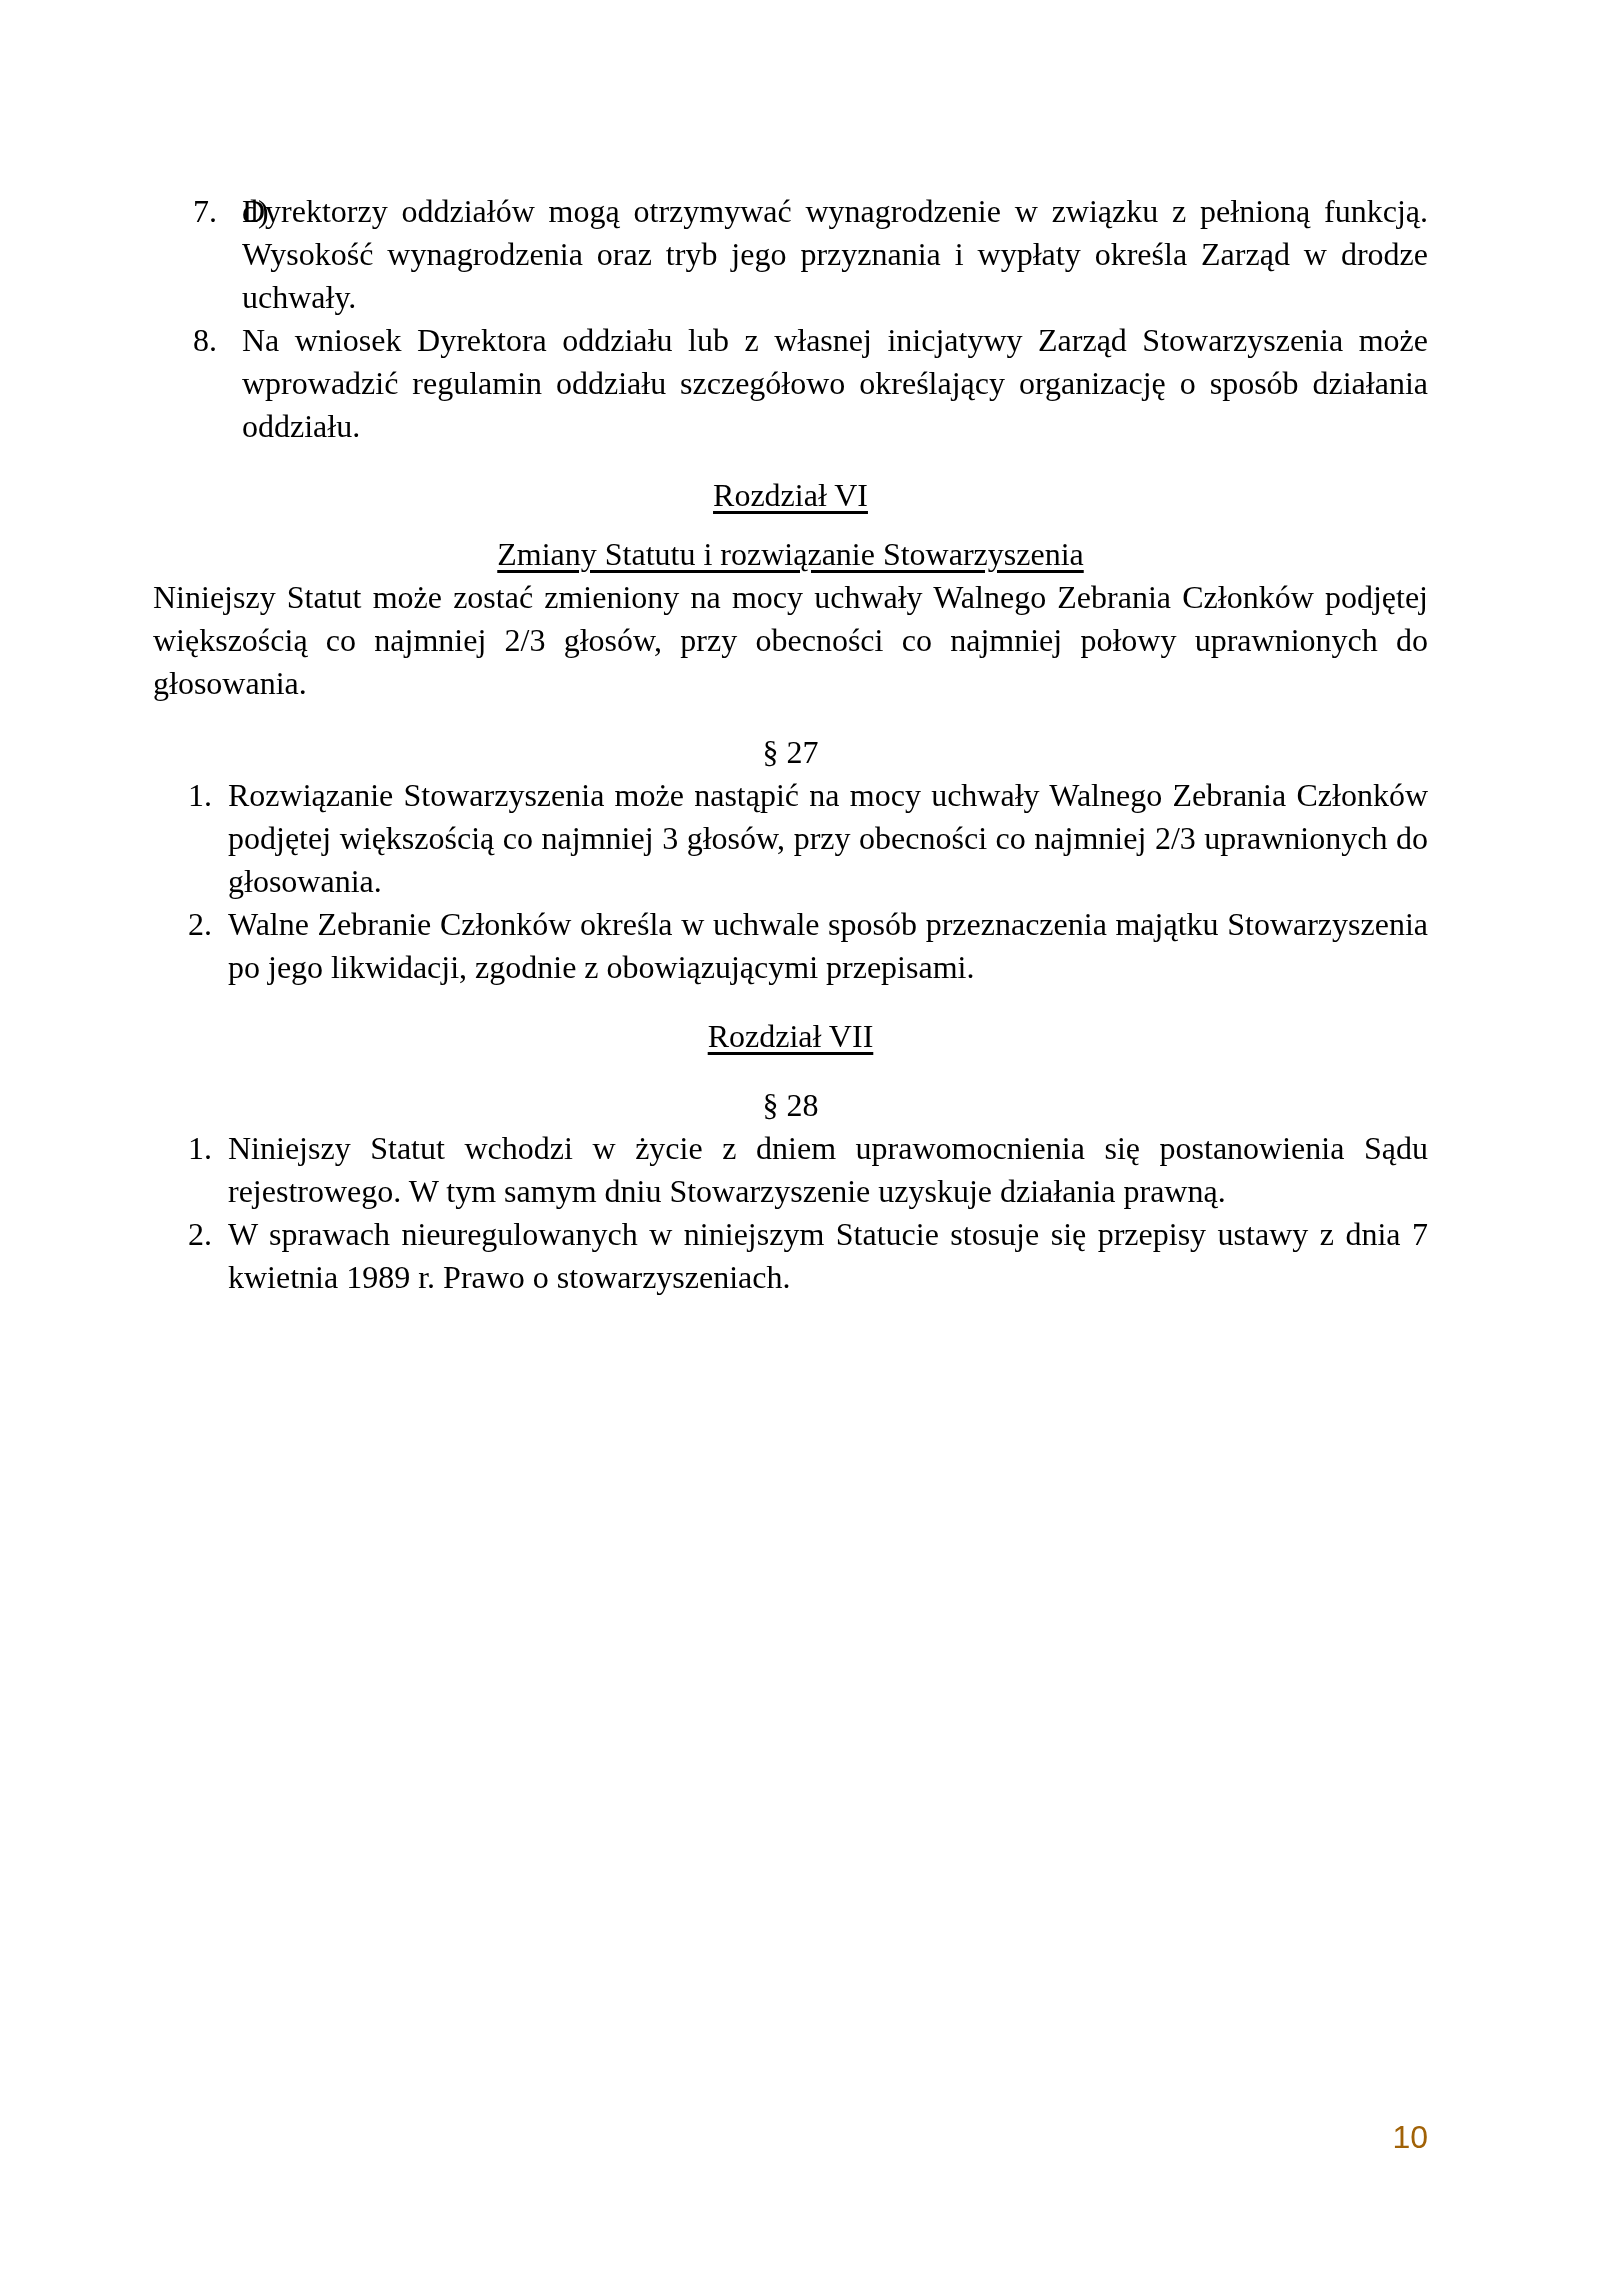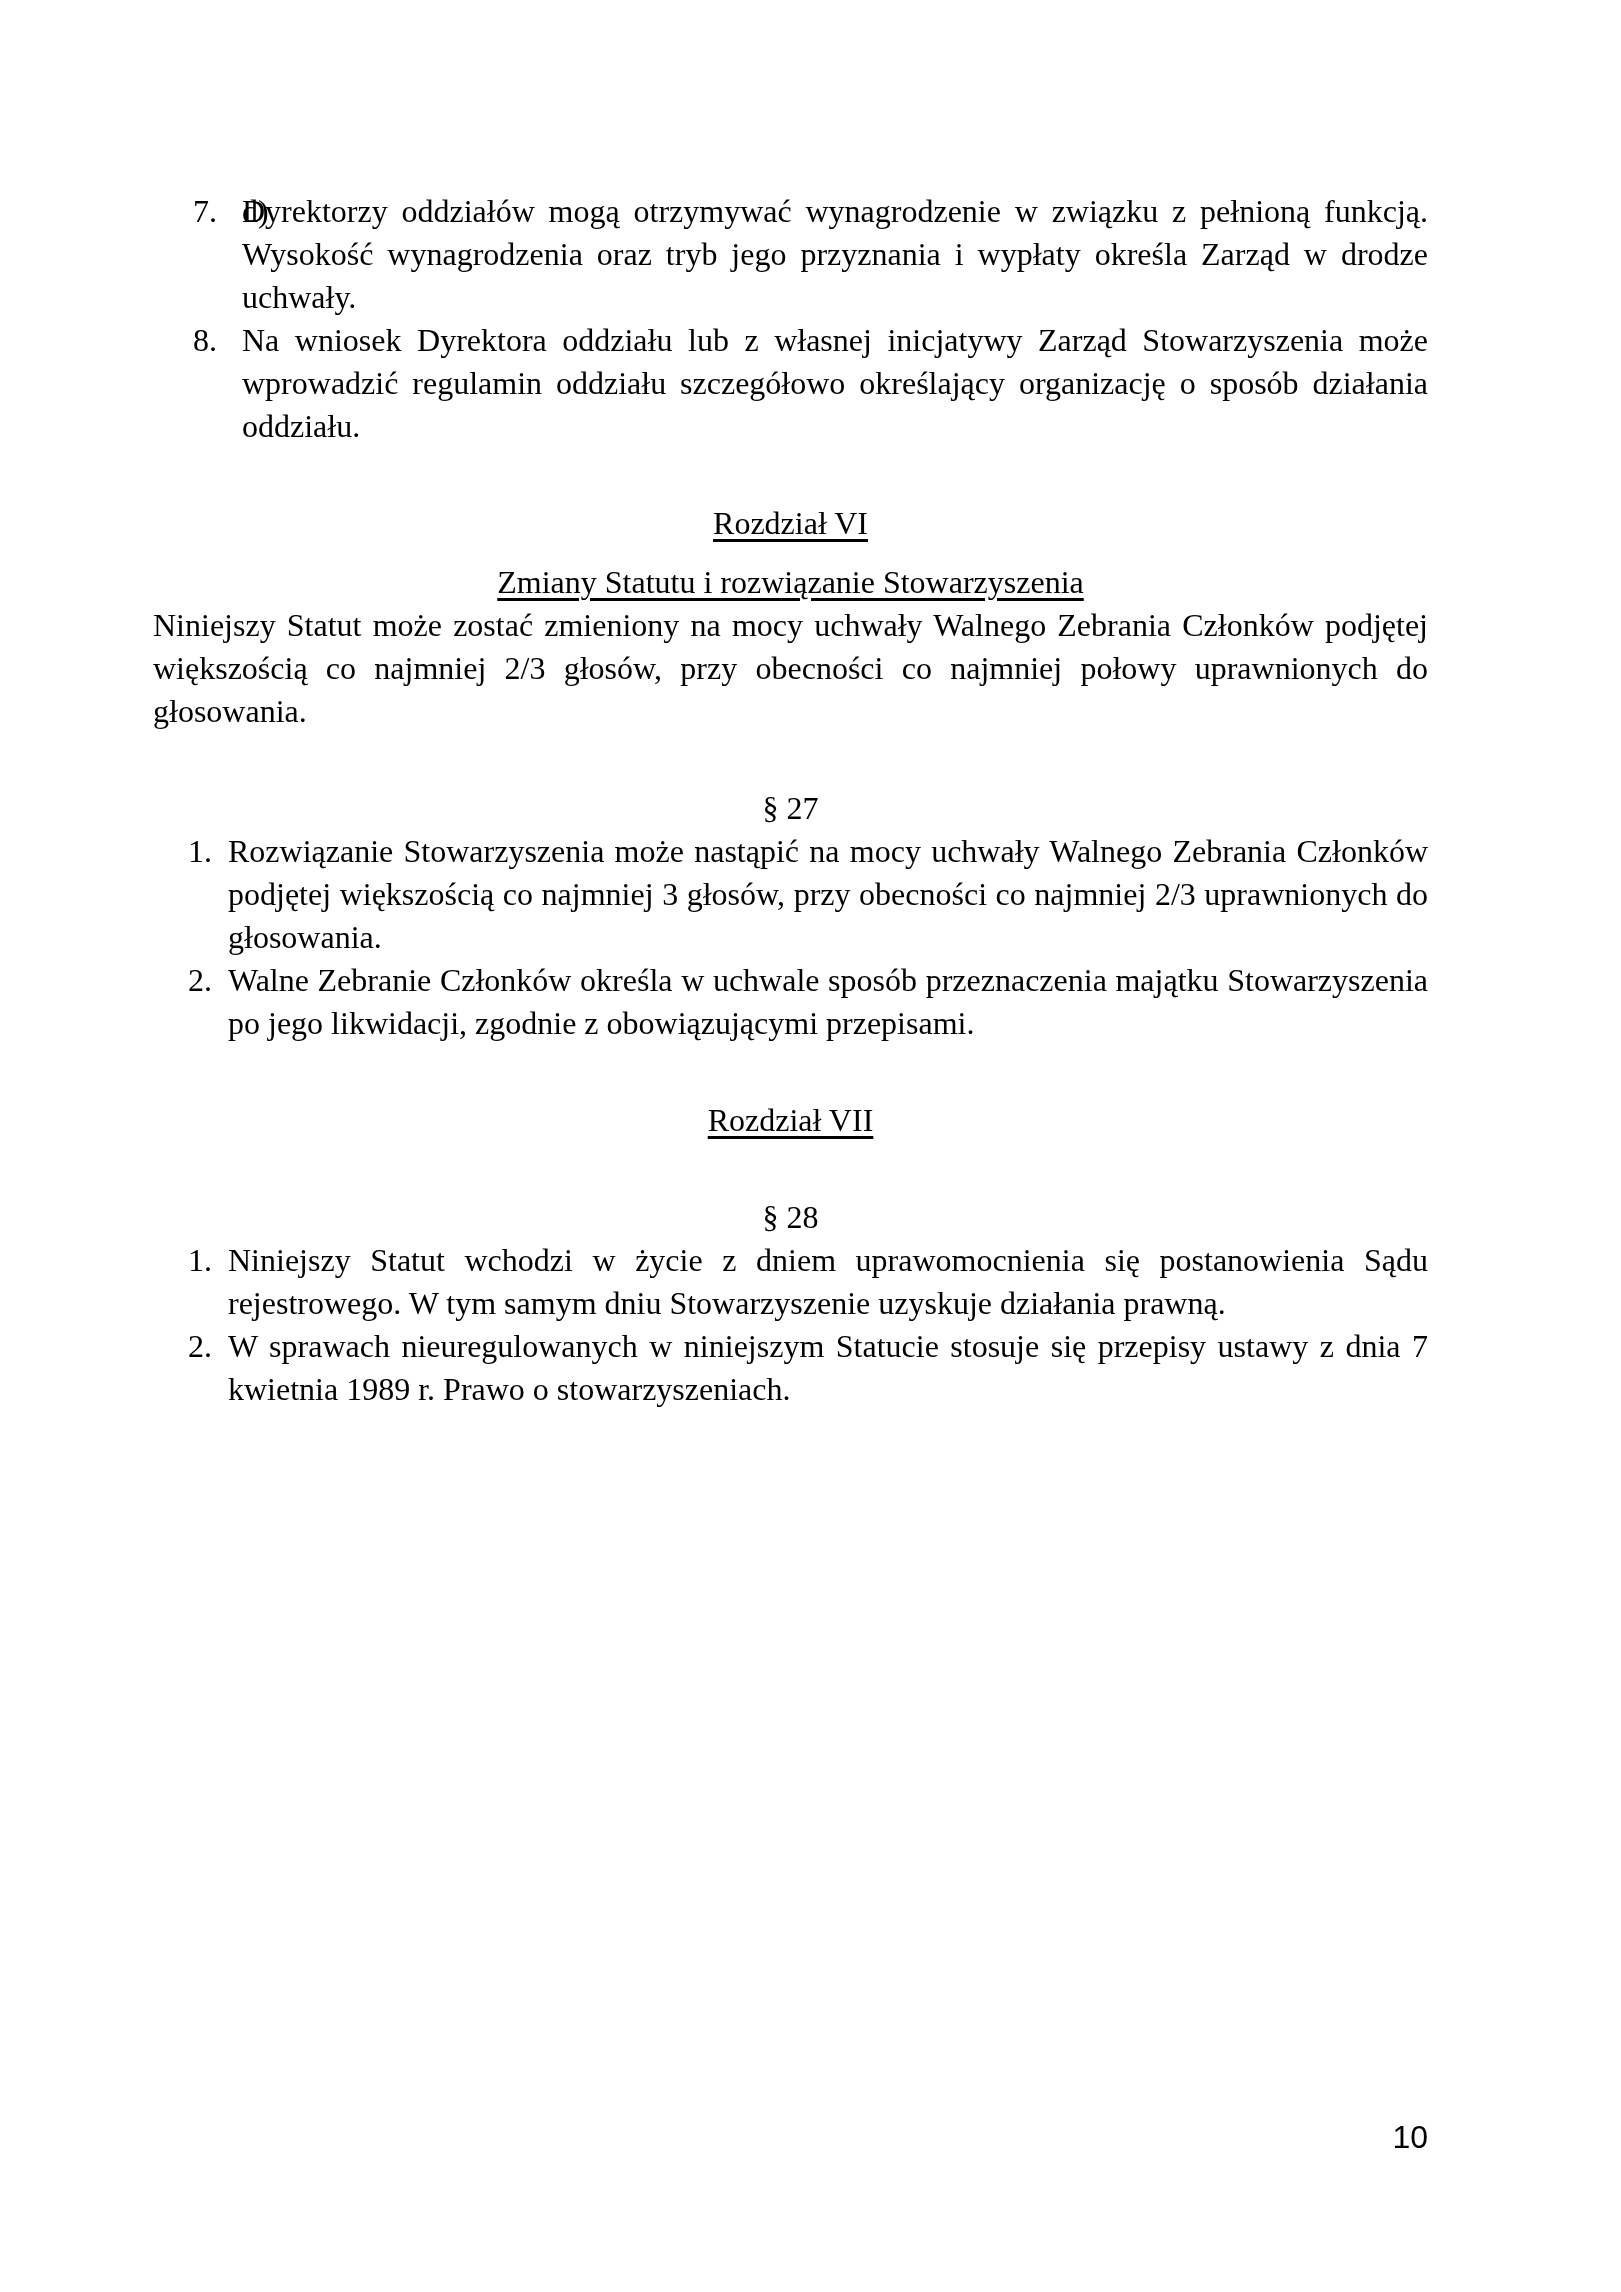--- a/index.html
+++ b/index.html
@@ -37,30 +37,30 @@
   
   .lvl-sec { padding-left: 75px; }
   .lvl-sec .marker { left: 35px; }
 
   .center { text-align: center; margin-top: 16px; }
   .chapter-line .u {
     text-decoration: underline;
     text-decoration-thickness: 2.9px;
     text-underline-offset: 4.9px;
   }
-  .gap { margin-top: 54px; }
+  .gap { margin-top: 26px; }
 
   .page-number {
     position: absolute;
     top: 2120px;
     right: 193px;
     font-family: "Liberation Sans", "DejaVu Sans", sans-serif;
     font-size: 32px;
     line-height: 35px;
-    color: #000000;
+    color: #a16207;
   }
 </style>
 </head>
 <body>
 
 <div class="page">
   <div class="content">
 
     <div class="li lvl-sub">
       <span class="marker">d)</span>

